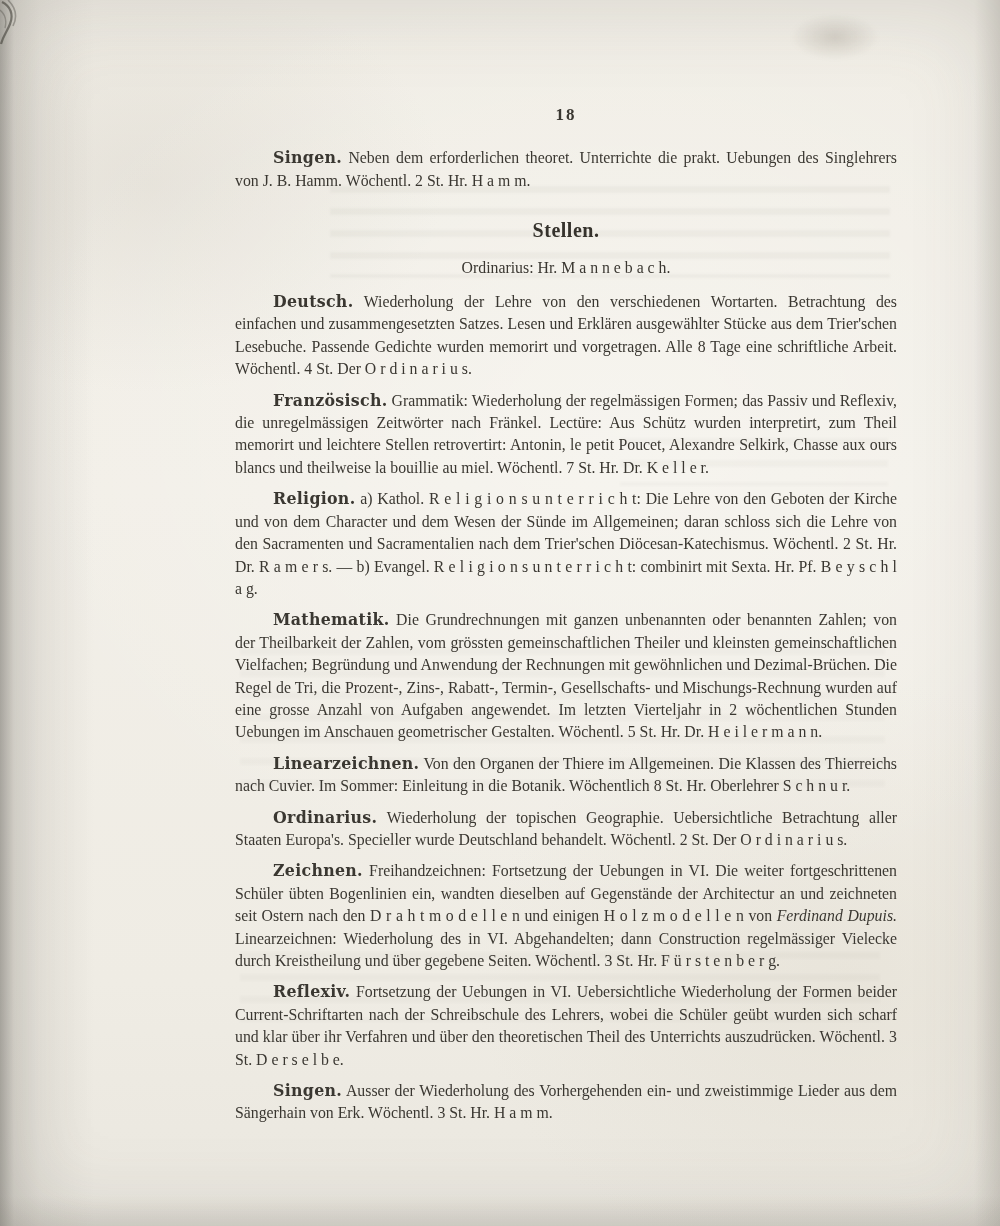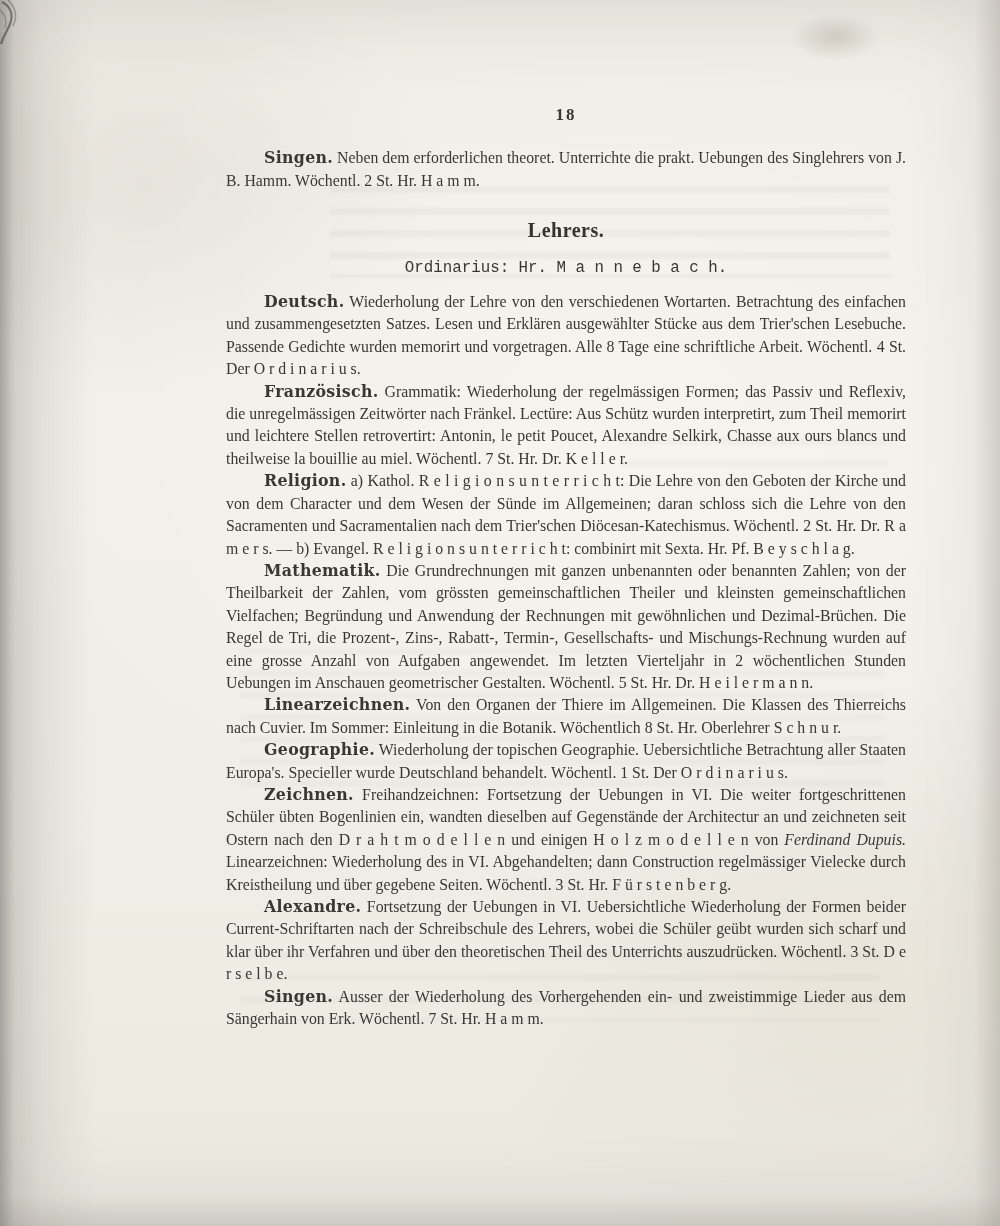--- a/index.html
+++ b/index.html
@@ -48,26 +48,26 @@
   
   .content{
     position:absolute;left:226px;top:104px;width:680px;
     color:#3a3731;font-size:15.8px;line-height:22.4px;text-align:justify;
     text-rendering:optimizeLegibility;
   }
   .pagenum{
     text-align:center;font-weight:bold;font-size:17px;letter-spacing:2px;
     margin:0 0 21px 0;
   }
-  p.para{margin:0;text-indent:38px;}
+  p.para{margin:9px;text-indent:38px;}
   h2.heading{
     text-align:center;font-weight:bold;font-size:20px;letter-spacing:0.5px;
     margin:27px 0 15px 0;color:#35322c;
   }
-  p.ordinarius{text-align:center;margin:0 0 12px 0;text-indent:0;font-family:Liberation Mono, monospace;}
+  p.ordinarius{text-align:center;margin:0 0 12px 0;text-indent:0;}
   .seg-lead{font-weight:bold;font-family:"DejaVu Serif",serif;letter-spacing:0.3px;}
   .seg-n{font-weight:normal;}
   .seg-i{font-style:italic;}
 </style>
 </head>
 <body>
 
 <div class="scan">
 
   <div class="edge-left"></div>
@@ -86,27 +86,27 @@
   <div class="bleed bleed-1"></div>
   <div class="bleed bleed-2"></div>
   <div class="bleed bleed-3"></div>
   <div class="bleed bleed-4"></div>
 
   <div class="content">
     <div class="pagenum">18</div>
 
     <p class="para"><span class="seg-lead">Singen.</span><span class="seg-n"> Neben dem erforderlichen theoret. Unterrichte die prakt. Uebungen des Singlehrers von J. B. Hamm. Wöchentl. 2 St. Hr. H a m m.</span></p>
 
-    <h2 class="heading">Lehrers.</h2>
+    <h2 class="heading">Stellen.</h2>
     <p class="ordinarius">Ordinarius: Hr. M a n n e b a c h.</p>
 
     <p class="para"><span class="seg-lead">Deutsch.</span><span class="seg-n"> Wiederholung der Lehre von den verschiedenen Wortarten. Betrachtung des einfachen und zusammengesetzten Satzes. Lesen und Erklären ausgewählter Stücke aus dem Trier'schen Lesebuche. Passende Gedichte wurden memorirt und vorgetragen. Alle 8 Tage eine schriftliche Arbeit. Wöchentl. 4 St. Der O r d i n a r i u s.</span></p>
     <p class="para"><span class="seg-lead">Französisch.</span><span class="seg-n"> Grammatik: Wiederholung der regelmässigen Formen; das Passiv und Reflexiv, die unregelmässigen Zeitwörter nach Fränkel. Lectüre: Aus Schütz wurden interpretirt, zum Theil memorirt und leichtere Stellen retrovertirt: Antonin, le petit Poucet, Alexandre Selkirk, Chasse aux ours blancs und theilweise la bouillie au miel. Wöchentl. 7 St. Hr. Dr. K e l l e r.</span></p>
     <p class="para"><span class="seg-lead">Religion.</span><span class="seg-n"> a) Kathol. R e l i g i o n s u n t e r r i c h t: Die Lehre von den Geboten der Kirche und von dem Character und dem Wesen der Sünde im Allgemeinen; daran schloss sich die Lehre von den Sacramenten und Sacramentalien nach dem Trier'schen Diöcesan-Katechismus. Wöchentl. 2 St. Hr. Dr. R a m e r s. — b) Evangel. R e l i g i o n s u n t e r r i c h t: combinirt mit Sexta. Hr. Pf. B e y s c h l a g.</span></p>
     <p class="para"><span class="seg-lead">Mathematik.</span><span class="seg-n"> Die Grundrechnungen mit ganzen unbenannten oder benannten Zahlen; von der Theilbarkeit der Zahlen, vom grössten gemeinschaftlichen Theiler und kleinsten gemeinschaftlichen Vielfachen; Begründung und Anwendung der Rechnungen mit gewöhnlichen und Dezimal-Brüchen. Die Regel de Tri, die Prozent-, Zins-, Rabatt-, Termin-, Gesellschafts- und Mischungs-Rechnung wurden auf eine grosse Anzahl von Aufgaben angewendet. Im letzten Vierteljahr in 2 wöchentlichen Stunden Uebungen im Anschauen geometrischer Gestalten. Wöchentl. 5 St. Hr. Dr. H e i l e r m a n n.</span></p>
     <p class="para"><span class="seg-lead">Linearzeichnen.</span><span class="seg-n"> Von den Organen der Thiere im Allgemeinen. Die Klassen des Thierreichs nach Cuvier. Im Sommer: Einleitung in die Botanik. Wöchentlich 8 St. Hr. Oberlehrer S c h n u r.</span></p>
-    <p class="para"><span class="seg-lead">Geographie.</span><span class="seg-n"> Wiederholung der topischen Geographie. Uebersichtliche Betrachtung aller Staaten Europa's. Specieller wurde Deutschland behandelt. Wöchentl. 1 St. Der O r d i n a r i u s.</span></p>
+    <p class="para"><span class="seg-lead">Ordinarius.</span><span class="seg-n"> Wiederholung der topischen Geographie. Uebersichtliche Betrachtung aller Staaten Europa's. Specieller wurde Deutschland behandelt. Wöchentl. 2 St. Der O r d i n a r i u s.</span></p>
     <p class="para"><span class="seg-lead">Zeichnen.</span><span class="seg-n"> Freihandzeichnen: Fortsetzung der Uebungen in VI. Die weiter fortgeschrittenen Schüler übten Bogenlinien ein, wandten dieselben auf Gegenstände der Architectur an und zeichneten seit Ostern nach den D r a h t m o d e l l e n und einigen H o l z m o d e l l e n von </span><span class="seg-i">Ferdinand Dupuis.</span><span class="seg-n"> Linearzeichnen: Wiederholung des in VI. Abgehandelten; dann Construction regelmässiger Vielecke durch Kreistheilung und über gegebene Seiten. Wöchentl. 3 St. Hr. F ü r s t e n b e r g.</span></p>
-    <p class="para"><span class="seg-lead">Alexandre.</span><span class="seg-n"> Fortsetzung der Uebungen in VI. Uebersichtliche Wiederholung der Formen beider Current-Schriftarten nach der Schreibschule des Lehrers, wobei die Schüler geübt wurden sich scharf und klar über ihr Verfahren und über den theoretischen Theil des Unterrichts auszudrücken. Wöchentl. 3 St. D e r s e l b e.</span></p>
-    <p class="para"><span class="seg-lead">Singen.</span><span class="seg-n"> Ausser der Wiederholung des Vorhergehenden ein- und zweistimmige Lieder aus dem Sängerhain von Erk. Wöchentl. 7 St. Hr. H a m m.</span></p>
+    <p class="para"><span class="seg-lead">Reflexiv.</span><span class="seg-n"> Fortsetzung der Uebungen in VI. Uebersichtliche Wiederholung der Formen beider Current-Schriftarten nach der Schreibschule des Lehrers, wobei die Schüler geübt wurden sich scharf und klar über ihr Verfahren und über den theoretischen Theil des Unterrichts auszudrücken. Wöchentl. 3 St. D e r s e l b e.</span></p>
+    <p class="para"><span class="seg-lead">Singen.</span><span class="seg-n"> Ausser der Wiederholung des Vorhergehenden ein- und zweistimmige Lieder aus dem Sängerhain von Erk. Wöchentl. 3 St. Hr. H a m m.</span></p>
   </div>
 
 </div>
 
 </body></html>

